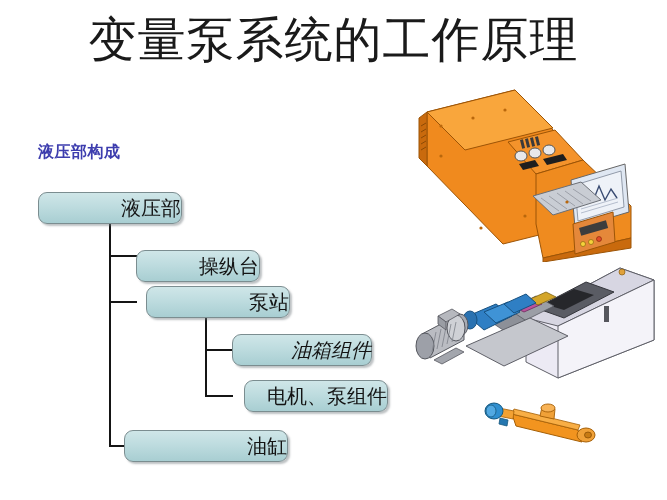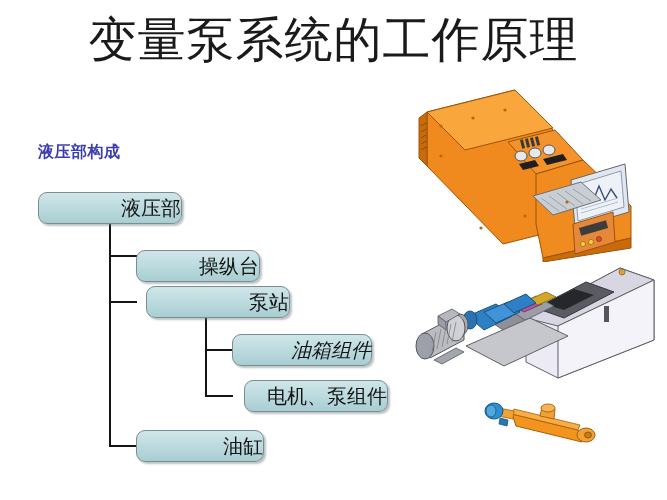--- a/index.html
+++ b/index.html
@@ -110,21 +110,21 @@
   </div>
 
   <div class="node" style="left:232px; top:334px; width:140px;font-style:italic;">
     <span>油箱组件</span>
   </div>
 
   <div class="node" style="left:244px; top:380px; width:144px;">
     <span>电机、泵组件</span>
   </div>
 
-  <div class="node" style="left:136px; top:430px; width:128px;">
+  <div class="node" style="left:124px; top:430px; width:164px;">
     <span>油缸</span>
   </div>
 
   <div class="art" style="left:415px; top:82px; width:240px; height:180px;">
     <svg width="240" height="180" viewBox="0 0 240 180">
 
       <polygon points="12,30 100,8 176,88 176,140 88,162 12,84" fill="#f08a1e" stroke="#9c5406" stroke-width="1"></polygon>
 
       <polygon points="12,30 100,8 138,46 50,68" fill="#f9a63c" stroke="#9c5406" stroke-width="1"></polygon>
 

